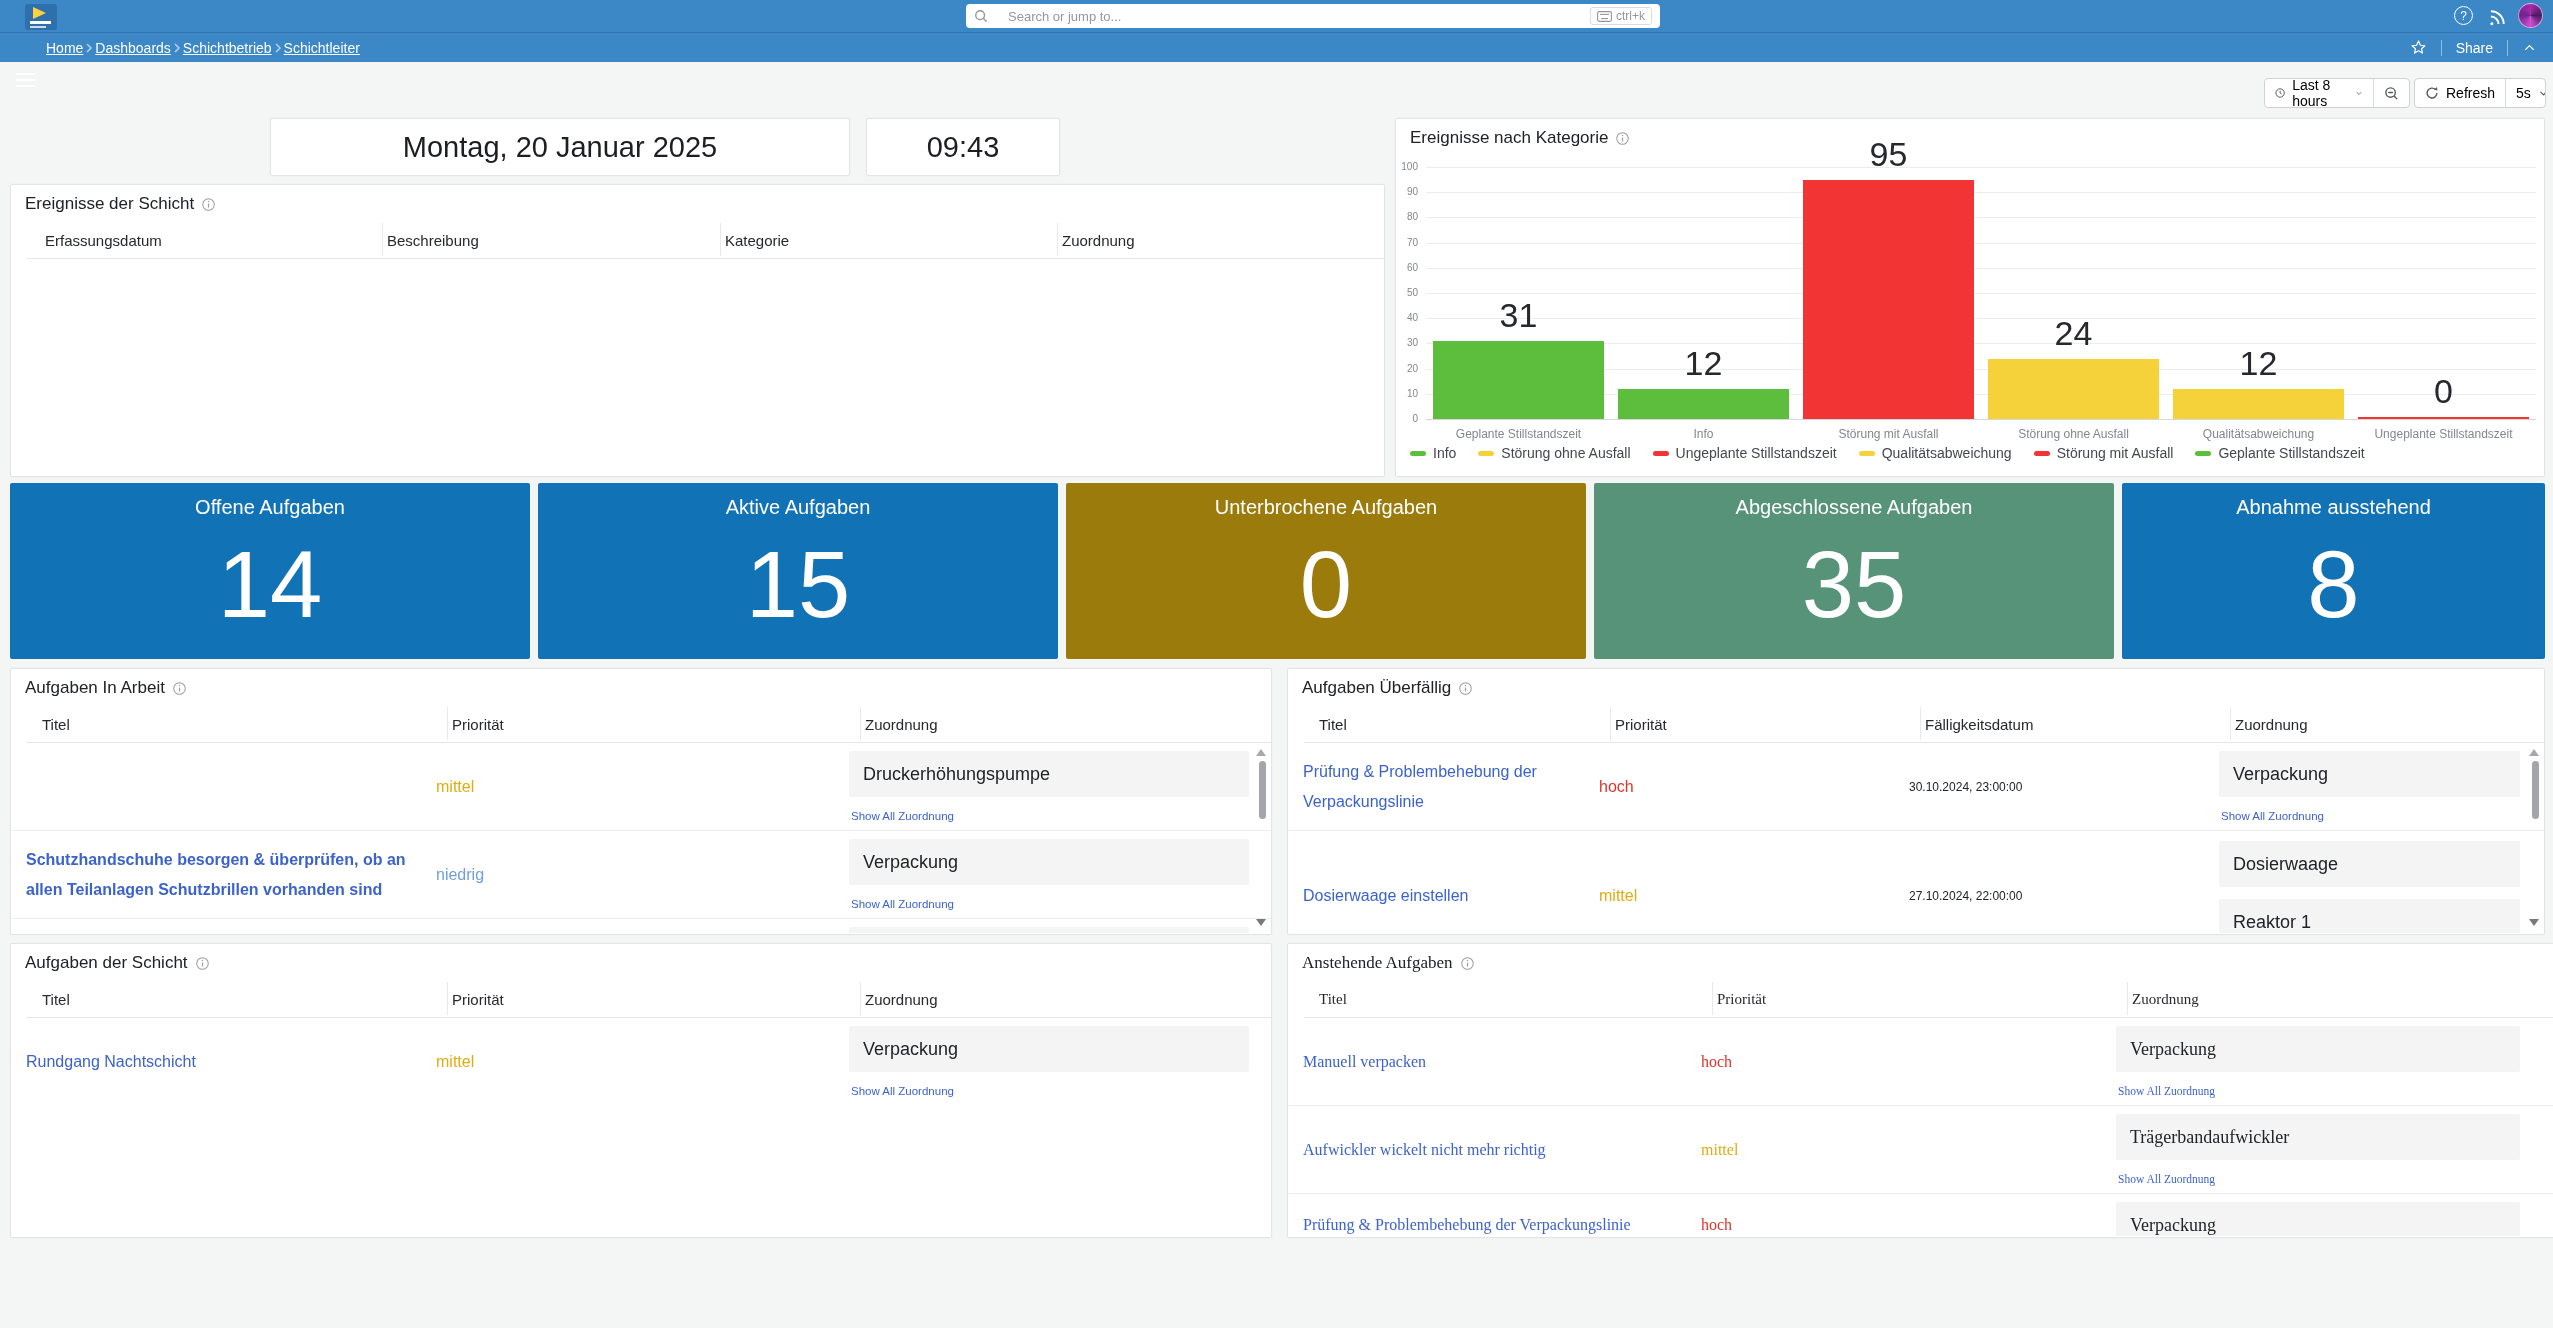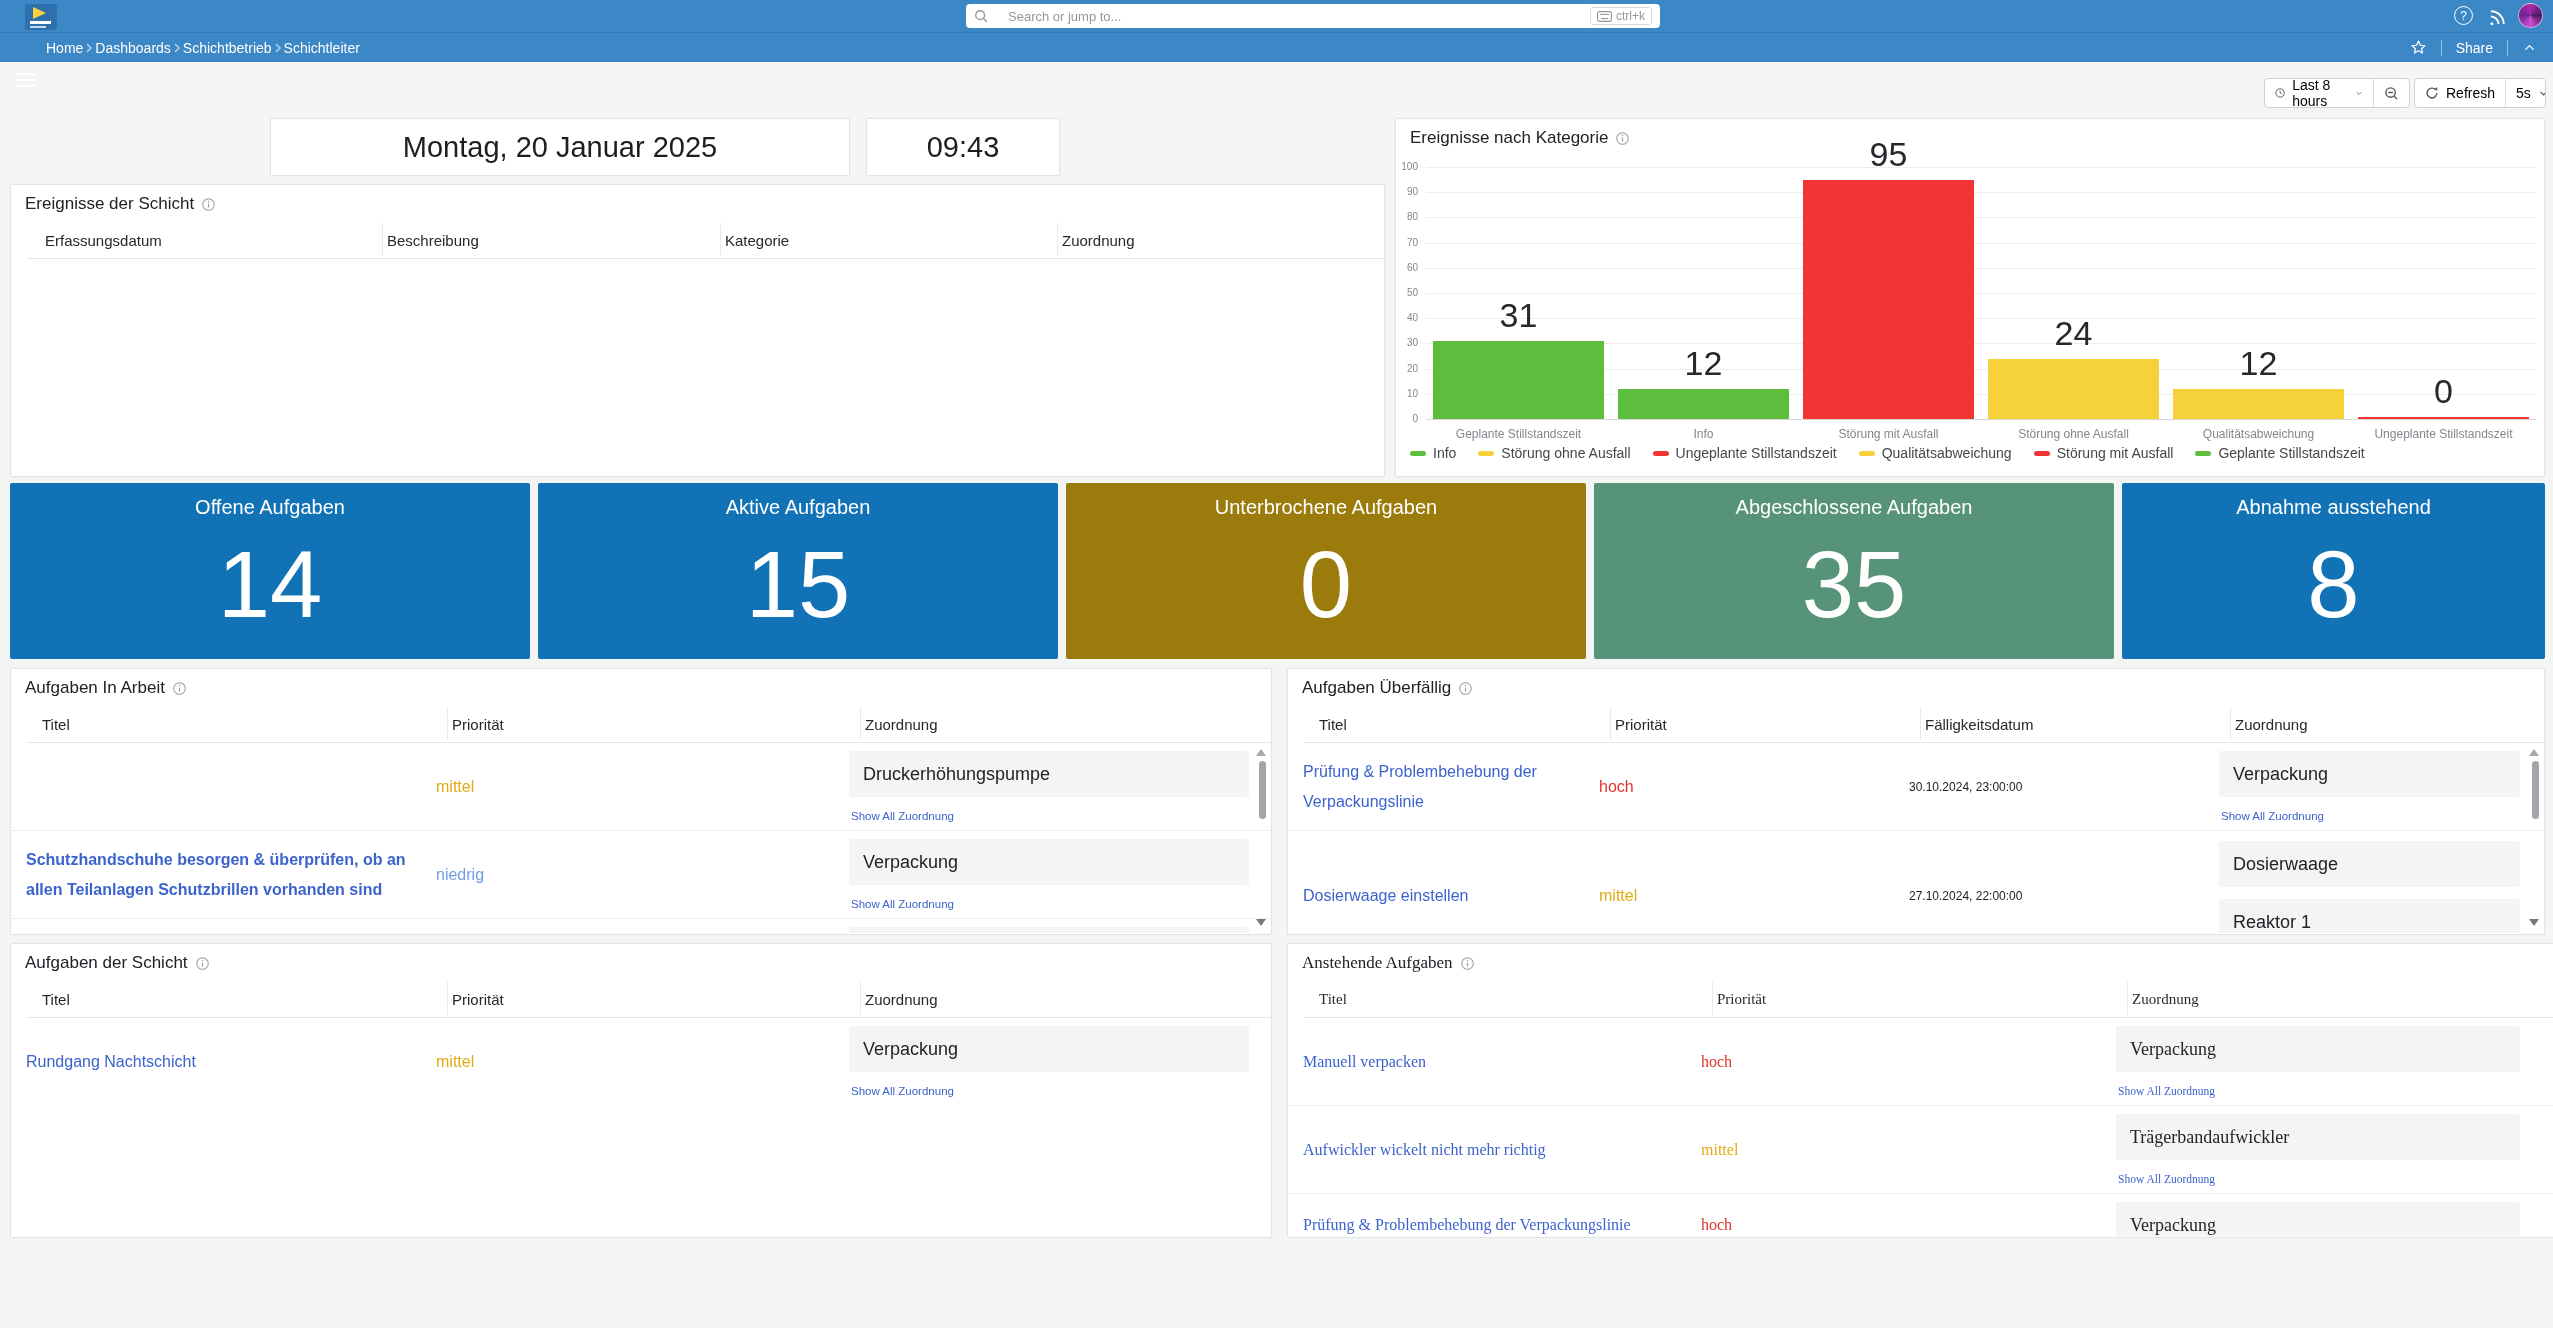--- a/index.html
+++ b/index.html
@@ -14,21 +14,21 @@
   .logo .tri { position:absolute; left:8px; top:3px; width:0; height:0; border-left:13px solid #ffd23d; border-top:6px solid transparent; border-bottom:6px solid transparent; }
   .logo .bar1 { position:absolute; left:5px; top:17px; width:21px; height:3px; background:#ffffff; }
   .logo .bar2 { position:absolute; left:5px; top:22px; width:16px; height:2px; background:rgba(255,255,255,0.75); }
   .searchbar { position:absolute; left:966px; top:4px; width:694px; height:24px; background:#ffffff; border-radius:4px; display:flex; align-items:center; padding:0 8px; gap:20px; }
   .searchbar input { flex:1; border:none; outline:none; font-size:13px; color:#3a3d42; font-family:inherit; background:transparent; }
   .searchbar input::placeholder { color:#94979d; opacity:1; }
   .kbd-pill { display:flex; align-items:center; gap:4px; border:1px solid #d8dadd; border-radius:3px; padding:1px 6px; color:#94979d; font-size:12px; }
   .nav-ico { position:absolute; top:6px; }
   .help-circle { width:19px; height:19px; border:1.5px solid #fff; border-radius:50%; color:#fff; font-size:12px; display:flex; align-items:center; justify-content:center; }
   .avatar { width:25px; height:25px; border-radius:50%; background:conic-gradient(#a92ba9,#4a1a66,#d14fd1,#6e2390,#a92ba9); border:1px solid rgba(255,255,255,0.6); }
-  .crumbs { display:flex; align-items:center; gap:2px; margin-left:46px; color:#ffffff; font-size:14px; }
+  .crumbs { display:flex; align-items:center; gap:2px; margin-left:46px; color:#ffffff; font-size:14px;text-decoration:underline; }
   .crumb { color:#fff; text-decoration:none; cursor:pointer; }
   .crumb-sep { opacity:.75; display:flex; }
   .burger { position:absolute; left:16px; top:40px; width:19px; height:14px; }
   .burger span { display:block; height:2px; background:#fff; margin-bottom:4px; border-radius:1px; }
   .nav-right2 { margin-left:auto; display:flex; align-items:center; color:#fff; height:100%; }
   .nav-div { width:1px; height:16px; background:rgba(255,255,255,0.45); margin:0 14px; }
   .share-lbl { font-size:14px; font-weight:500; }
 
   
   .btn-group { position:absolute; top:78px; height:30px; display:flex; background:#fff; border:1px solid #cfd1d4; border-radius:4px; overflow:hidden; }

